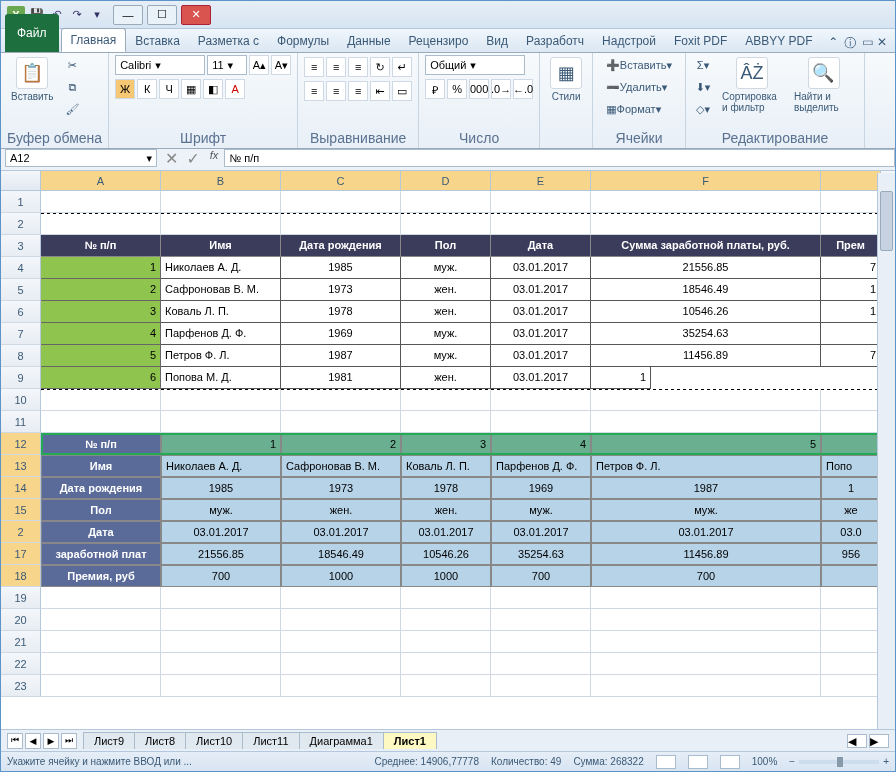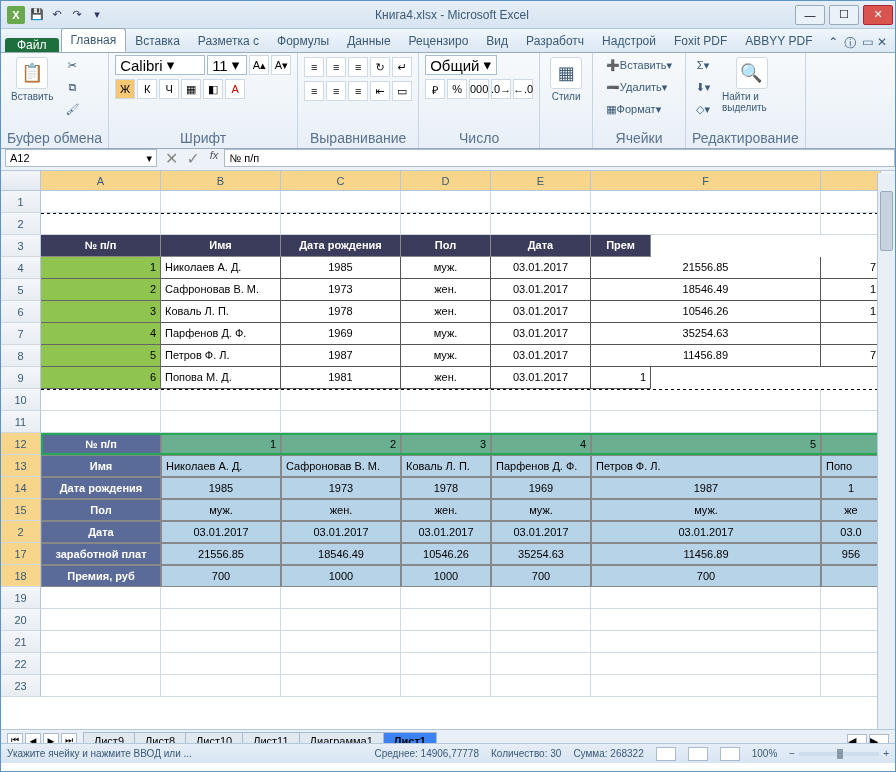--- a/index.html
+++ b/index.html
@@ -10,36 +10,36 @@
 .qat { display: flex; align-items: center; gap: 4px; padding: 0 6px; }
 .qat .xlogo { width: 18px; height: 18px; background:#6aa84f; display:flex; align-items:center; justify-content:center; color:#fff; font-weight:bold; font-size:11px; border-radius:2px; }
 .qat .icon { width: 16px; height: 16px; display:flex; align-items:center; justify-content:center; font-size:11px; color:#336; }
 .titlebar .title { flex:1; text-align:center; font-size:12px; color:#3b5a77; }
 .winbtns { display:flex; }
 .winbtns div { width:30px; height:20px; margin:2px; border:1px solid #9ab; display:flex; align-items:center; justify-content:center; font-size:11px; background:#e9f1f9; border-radius:2px; }
 .winbtns .close { background:#d9534f; color:#fff; border-color:#a23; }
 
 
 .tabs { height:24px; background:linear-gradient(#f0f6fc,#dbe7f3); display:flex; align-items:flex-end; padding-left:4px; border-bottom:1px solid #9ab; }
-.fileTab { background:#1e6f3e; color:#fff; padding:0 12px; font-size:12px; border-radius:3px 3px 0 0; margin-right:2px; }
+.fileTab { background:#1e6f3e; color:#fff; padding:12px 12px; font-size:12px; border-radius:3px 3px 0 0; margin-right:2px; }
 .tab { padding:4px 9px; font-size:12px; color:#3b5a77; cursor:pointer; }
 .tab.active { background:#fff; border:1px solid #9ab; border-bottom:1px solid #fff; border-radius:3px 3px 0 0; }
 .tabs .spacer { flex:1; }
 .tabs .help { display:flex; gap:6px; padding-right:8px; font-size:12px; color:#3b5a77; }
 
 
 .ribbon { height:96px; background:linear-gradient(#f7fafc,#e8eff7); border-bottom:1px solid #9ab; display:flex; }
 .group { border-right:1px solid #c7d4e2; padding:2px 6px 0 6px; display:flex; flex-direction:column; justify-content:space-between; }
 .group-body { display:flex; gap:4px; align-items:flex-start; height:74px; }
 .group-label { font-size:14px; color:#5a7290; text-align:center; padding-bottom:2px; }
 .bigbtn { display:flex; flex-direction:column; align-items:center; gap:2px; padding:2px 4px; font-size:10px; color:#3b5a77; cursor:pointer; }
 .bigbtn .ico { width:32px; height:32px; background:#fff; border:1px solid #d0d8e2; border-radius:3px; display:flex; align-items:center; justify-content:center; font-size:18px; }
 .smallcol { display:flex; flex-direction:column; gap:2px; }
 .smallbtn { width:22px; height:20px; border:1px solid transparent; display:flex; align-items:center; justify-content:center; font-size:11px; color:#3b5a77; cursor:pointer; }
-.combo { height:20px; border:1px solid #abc; background:#fff; font-size:15px; padding:0 4px; display:flex; align-items:center; gap:4px; }
+.combo { height:20px; border:1px solid #abc; background:#fff; font-size:11px; padding:0 4px; display:flex; align-items:center; gap:4px; }
 .fontrow { display:flex; gap:2px; margin-top:2px; }
 .fbtn { width:20px; height:20px; border:1px solid #cfd9e5; background:#fff; display:flex; align-items:center; justify-content:center; font-size:11px; cursor:pointer; }
 .orangebox { background:#f7c873; }
 
 
 .fbar { height:22px; border-bottom:1px solid #b5c8db; display:flex; background:#edf2f8; }
 .namebox { width:152px; border:1px solid #abc; background:#fff; height:18px; margin:0 4px; font-size:11px; display:flex; align-items:center; padding:0 4px; justify-content:space-between; }
 .fxlabel { font-size:11px; font-style:italic; color:#555; padding:0 6px; }
 .formulainput { flex:1; height:18px; border:1px solid #abc; background:#fff; font-size:11px; padding:0 4px; display:flex; align-items:center; }
 
@@ -81,46 +81,45 @@
 .t2blue.left { text-align:left; }
 
 
 .selrow { position:absolute; top:242px; left:0; width:840px; height:22px; border:2px solid #2a5; pointer-events:none; }
 
 
 .sheettabs { position:absolute; bottom:20px; left:0; right:0; height:22px; background:#e8eff7; border-top:1px solid #b5c8db; display:flex; align-items:center; font-size:11px; }
 .navset { display:flex; gap:2px; padding:0 6px; }
 .navset div { width:16px; height:16px; border:1px solid #abc; display:flex; align-items:center; justify-content:center; font-size:9px; background:#fff; }
 .stab { padding:2px 10px; border:1px solid #abc; background:#e0e8f0; border-bottom:none; margin-right:-1px; }
-.stab.active { background:#3b82f6; font-weight:bold; }
+.stab.active { background:#fef9c3; font-weight:bold; }
 .sheettabs .scrolls { margin-left:auto; display:flex; gap:2px; padding-right:6px; }
 
 
-.statusbar { position:absolute; bottom:8px; left:0; right:0; height:20px; background:linear-gradient(#e6eef7,#d7e4f2); border-top:1px solid #b5c8db; display:flex; align-items:center; font-size:10px; color:#3b5a77; padding:0 6px; gap:12px; }
+.statusbar { position:absolute; bottom:0; left:0; right:0; height:20px; background:linear-gradient(#e6eef7,#d7e4f2); border-top:1px solid #b5c8db; display:flex; align-items:center; font-size:10px; color:#3b5a77; padding:0 6px; gap:12px; }
 .statusbar .spacer { flex:1; }
 .viewbtn { width:20px; height:14px; border:1px solid #abc; background:#fff; }
 .zoom { display:flex; align-items:center; gap:4px; }
 .zoom .track { width:80px; height:4px; background:#cde; position:relative; }
 .zoom .thumb { position:absolute; left:38px; top:-3px; width:6px; height:10px; background:#89a; }
 
 .vscroll { position:absolute; right:0; top:172px; bottom:42px; width:18px; background:#e8eff7; border-left:1px solid #b5c8db; }
 .vscroll .thumb { position:absolute; top:18px; left:2px; right:2px; height:60px; background:#c6d2e0; border:1px solid #9ab; border-radius:2px; }
 </style>
 </head>
 <body>
 
 <div class="titlebar">
   <div class="qat">
     <div class="xlogo">X</div>
     <div class="icon">💾</div>
     <div class="icon">↶</div>
     <div class="icon">↷</div>
     <div class="icon">▾</div>
   </div>
-  <div class="title">Книга4.xlsx  -  Microsoft Excel</div>
   <div class="winbtns">
     <div>—</div>
     <div>☐</div>
     <div class="close">✕</div>
   </div>
 </div>
 
 <div class="tabs">
   <div class="fileTab">Файл</div>
   <div class="tab active">Главная</div>
@@ -199,21 +198,21 @@
         <div class="fbtn">≡</div>
         <div class="fbtn">⇤</div>
         <div class="fbtn">▭</div>
       </div>
     </div>
     <div class="group-label">Выравнивание</div>
   </div>
 
   <div class="group">
     <div class="group-body" style="flex-direction:column; gap:2px;">
-      <div class="combo" style="width:72px">
+      <div class="combo" style="width:100px">
           <span>Общий</span>
           <span>▾</span>
         </div>
       <div class="fontrow">
         <div class="fbtn">₽</div>
         <div class="fbtn">%</div>
         <div class="fbtn">000</div>
         <div class="fbtn">.0→</div>
         <div class="fbtn">←.0</div>
       </div>
@@ -239,20 +238,24 @@
     </div>
     <div class="group-label">Ячейки</div>
   </div>
 
   <div class="group">
     <div class="group-body">
       <div class="smallcol">
         <div class="smallbtn">Σ▾</div>
         <div class="smallbtn">⬇▾</div>
         <div class="smallbtn">◇▾</div>
+      </div>
+      <div class="bigbtn">
+        <div class="ico">ÂŻ</div>
+        <span style="max-width:60px">Сортировка и фильтр</span>
       </div>
       <div class="bigbtn">
         <div class="ico">🔍</div>
         <span style="max-width:60px">Найти и выделить</span>
       </div>
     </div>
     <div class="group-label">Редактирование</div>
   </div>
 </div>
 
@@ -326,20 +329,21 @@
           <div class="cell cE "></div>
           <div class="cell cF "></div>
           <div class="cell cG "></div>
         </div>
         <div class="row">
           <div class="cell cA hdr1">№ п/п</div>
           <div class="cell cB hdr1">Имя</div>
           <div class="cell cC hdr1">Дата рождения</div>
           <div class="cell cD hdr1">Пол</div>
           <div class="cell cE hdr1">Дата</div>
+          <div class="cell cF hdr1">Сумма заработной платы, руб.</div>
           <div class="cell cG hdr1">Прем</div>
         </div>
         <div class="row">
           <div class="cell cA greenCell">1</div>
           <div class="cell cB t1cell left">Николаев А. Д.</div>
           <div class="cell cC t1cell">1985</div>
           <div class="cell cD t1cell">муж.</div>
           <div class="cell cE t1cell">03.01.2017</div>
           <div class="cell cF t1cell">21556.85</div>
           <div class="cell cG t1cell right">7</div>
@@ -538,21 +542,21 @@
   <div class="scrolls">
     <div class="viewbtn">◀</div>
     <div class="viewbtn">▶</div>
   </div>
 </div>
 
 <div class="statusbar">
   <span>Укажите ячейку и нажмите ВВОД или ...</span>
   <div class="spacer"></div>
   <span>Среднее: 14906,77778</span>
-  <span>Количество: 30</span>
+  <span>Количество: 49</span>
   <span>Сумма: 268322</span>
   <div class="viewbtn"></div>
   <div class="viewbtn"></div>
   <div class="viewbtn"></div>
   <span>100%</span>
   <div class="zoom">
     <span>−</span>
     <div class="track">
         <div class="thumb"></div>
       </div>

